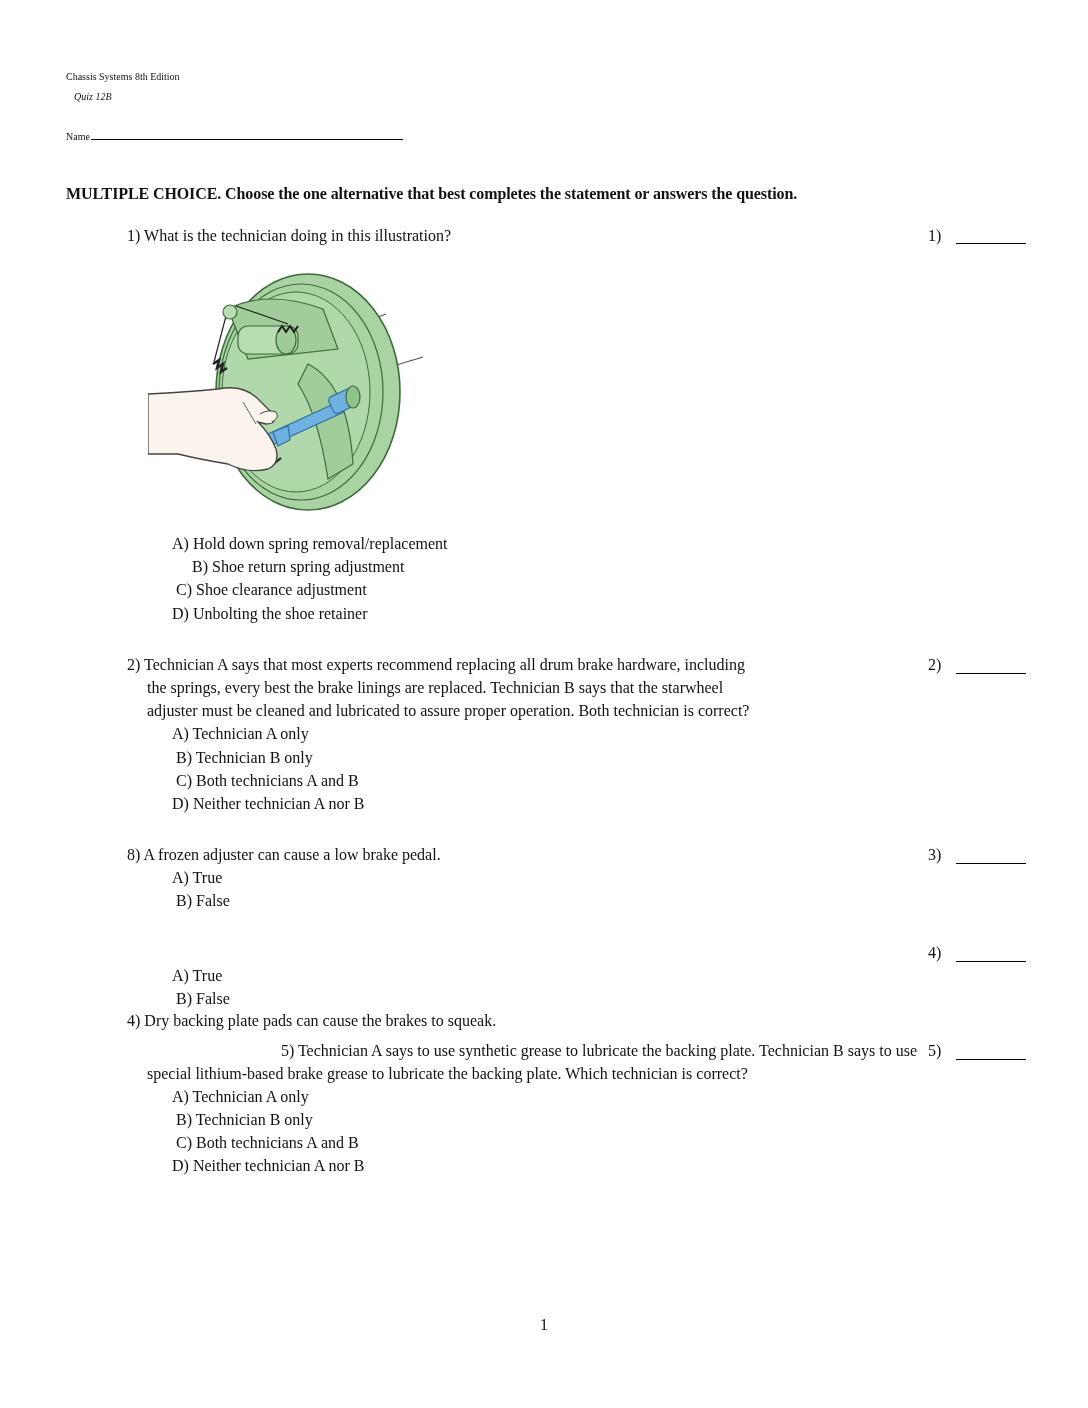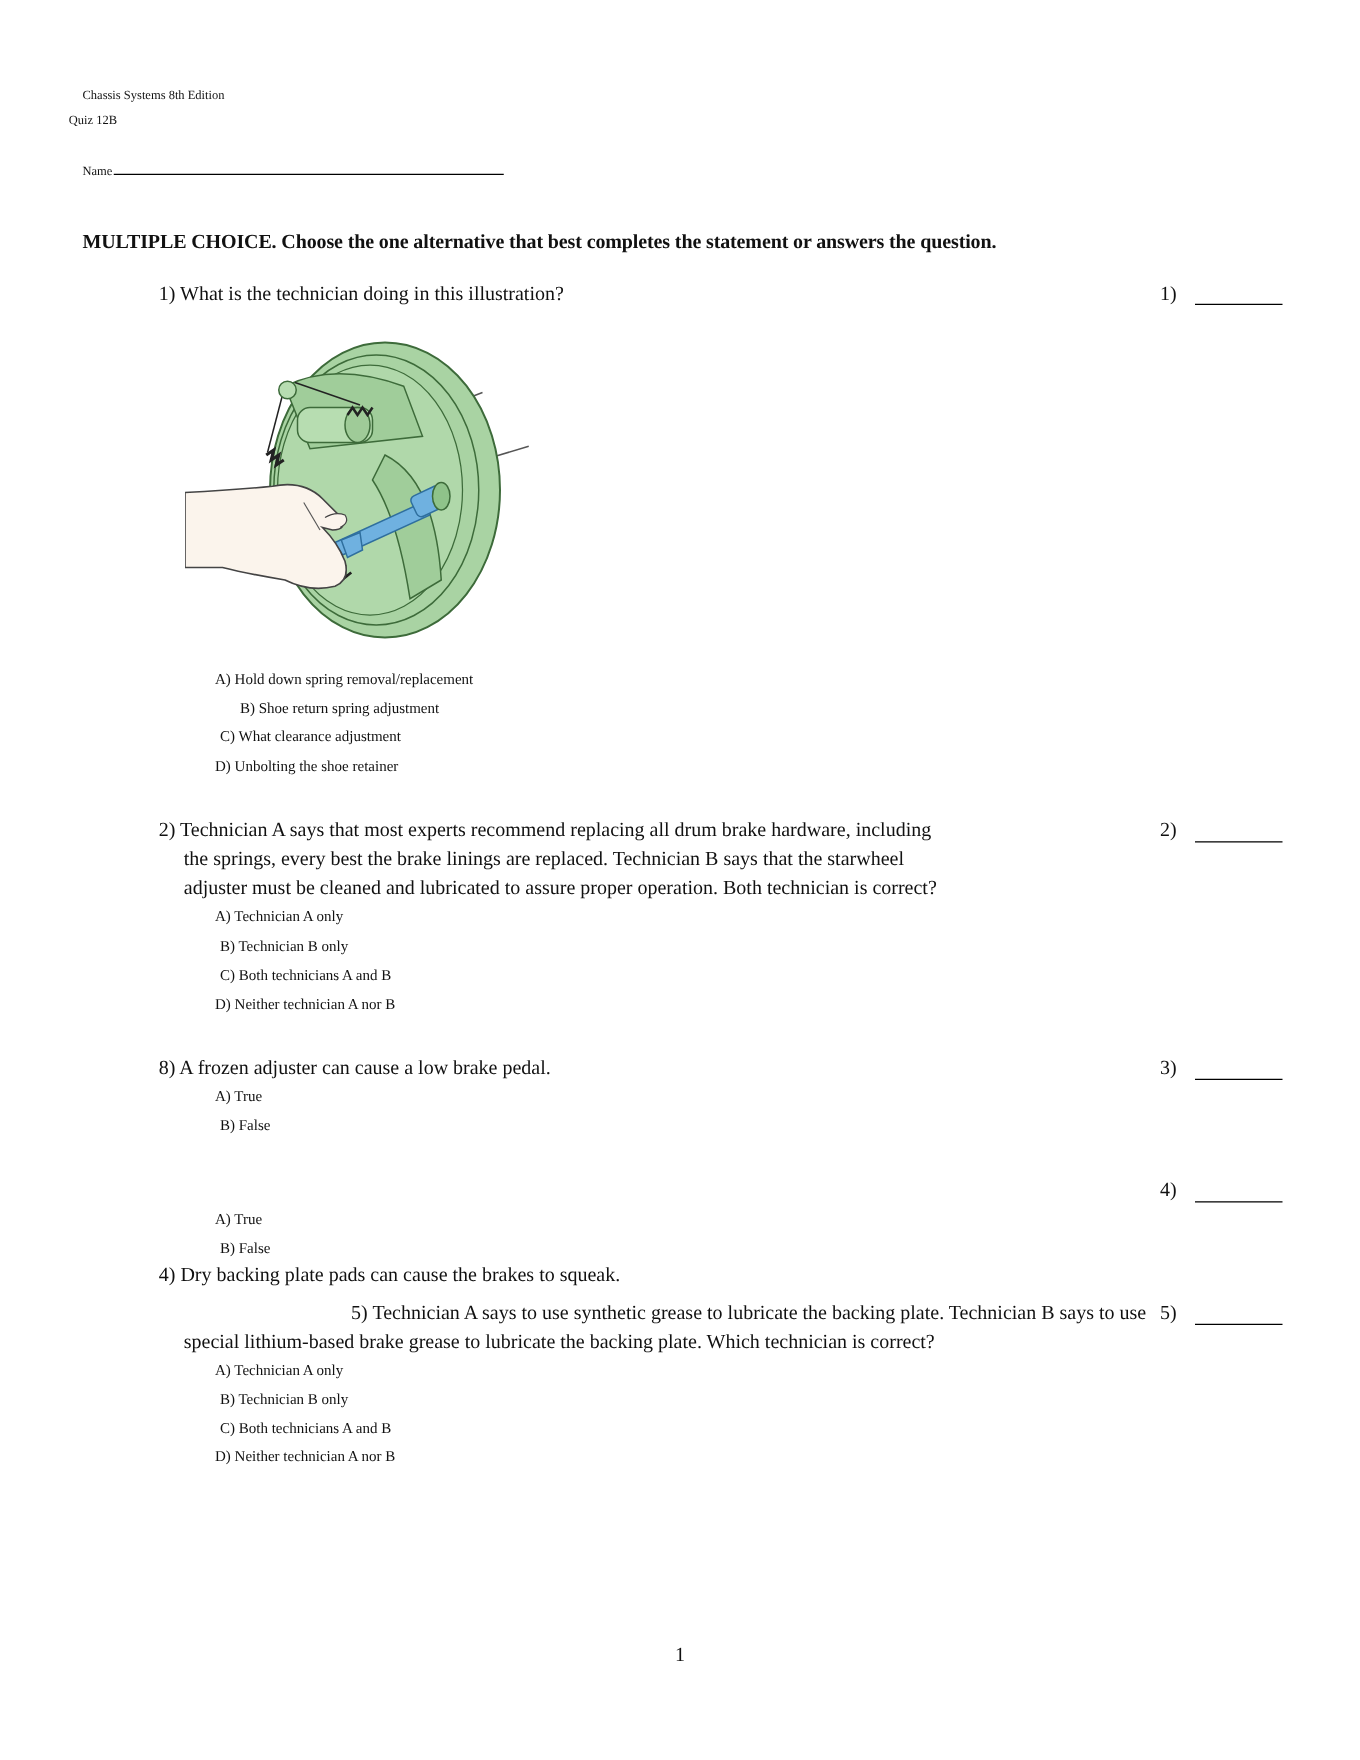--- a/index.html
+++ b/index.html
@@ -5,32 +5,32 @@
   html, body { margin: 0; padding: 0; background: #ffffff; }
   body { width: 1088px; height: 1408px; position: relative; overflow: hidden;
          font-family: "Liberation Serif", "DejaVu Serif", serif; color: #111; }
   .abs { position: absolute; }
   .hdr { font-size: 10px; line-height: 20px; }
   .name-line { display: inline-block; width: 312px; border-bottom: 1px solid #000; height: 14px; vertical-align: baseline; margin-left: 1px; }
   .instr { font-size: 16px; font-weight: bold; letter-spacing: -0.1px; }
   .q { font-size: 16px; line-height: 23px; }
   .q .qtext { position: absolute; left: 127px; width: 790px; }
   .q .cont { padding-left: 20px; }
-  .opt { position: absolute; left: 172px; font-size: 12px; line-height: 23px; }
+  .opt { position: absolute; left: 172px; font-size: 16px; line-height: 23px; }
   .opt.ind { left: 176px; }
   .ansnum { position: absolute; left: 928px; font-size: 16px; }
   .ansline { position: absolute; left: 956px; width: 70px; border-bottom: 1.5px solid #000; }
   .pagenum { position: absolute; left: 540px; top: 1316px; font-size: 16px; }
   svg { position: absolute; }
 </style>
 </head>
 <body>
 
 <div class="abs hdr" style="left:66px; top:67px;">Chassis Systems 8th Edition</div>
-<div class="abs hdr" style="left:55px; top:87px;">Quiz 12B</div>
+<div class="abs hdr" style="left:74px; top:87px;font-style:italic;">Quiz 12B</div>
 <div class="abs hdr" style="left:66px; top:125px;">
   <span>Name</span><span class="name-line"></span>
 </div>
 
 <div class="abs instr" style="left:66px; top:185px;">MULTIPLE CHOICE.  Choose the one alternative that best completes the statement or answers the question.</div>
 
 <div class="q">
   <div class="qtext" style="top:224px;">1) What is the technician doing in this illustration?</div>
   <div class="ansnum" style="top:224px;">1)</div>
   <div class="ansline" style="top:228px; height:15px;"></div>
@@ -67,21 +67,21 @@
     <path d="M125 168 L140 162 L142 176 L130 182 Z" fill="#6fb1e0" stroke="#2f6f9e" stroke-width="1.2"></path>
   </g>
 
   <path d="M0 130 Q40 128 70 125 Q95 120 110 135 L125 150 Q130 160 118 160 L110 158 Q122 170 128 185 Q132 200 120 205 Q100 210 80 200 Q50 195 30 190 L0 190 Z" fill="#fbf4ec" stroke="#444" stroke-width="1.3"></path>
   <path d="M112 150 Q120 145 128 148 Q132 154 124 158" fill="#fbf4ec" stroke="#444" stroke-width="1"></path>
   <line x1="95" y1="138" x2="108" y2="160" stroke="#555" stroke-width="0.9"></line>
 </svg>
 
 <div class="opt" style="top:532px;">A) Hold down spring removal/replacement</div>
 <div class="opt ind" style="top:555px;margin-left:16px;">B) Shoe return spring adjustment</div>
-<div class="opt ind" style="top:578px;">C) What clearance adjustment</div>
+<div class="opt ind" style="top:578px;">C) Shoe clearance adjustment</div>
 <div class="opt" style="top:602px;">D) Unbolting the shoe retainer</div>
 
 <div class="q">
   <div class="qtext" style="top:653px;">2) Technician A says that most experts recommend replacing all drum brake hardware, including</div>
   <div class="qtext cont" style="top:676px;">the springs, every best the brake linings are replaced. Technician B says that the starwheel</div>
   <div class="qtext cont" style="top:699px;">adjuster must be cleaned and lubricated to assure proper operation. Both technician is correct?</div>
   <div class="ansnum" style="top:653px;">2)</div>
   <div class="ansline" style="top:658px; height:15px;"></div>
 </div>
 <div class="opt" style="top:722px;">A) Technician A only</div>

